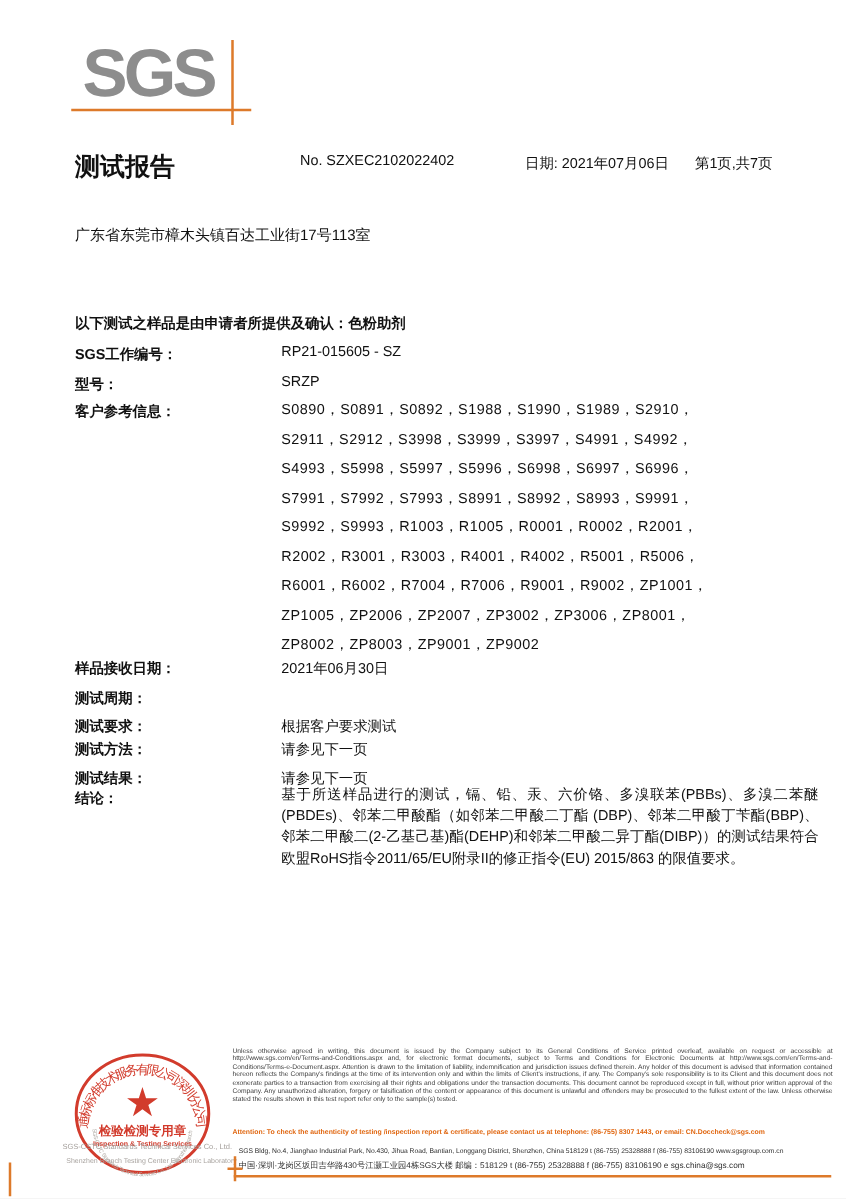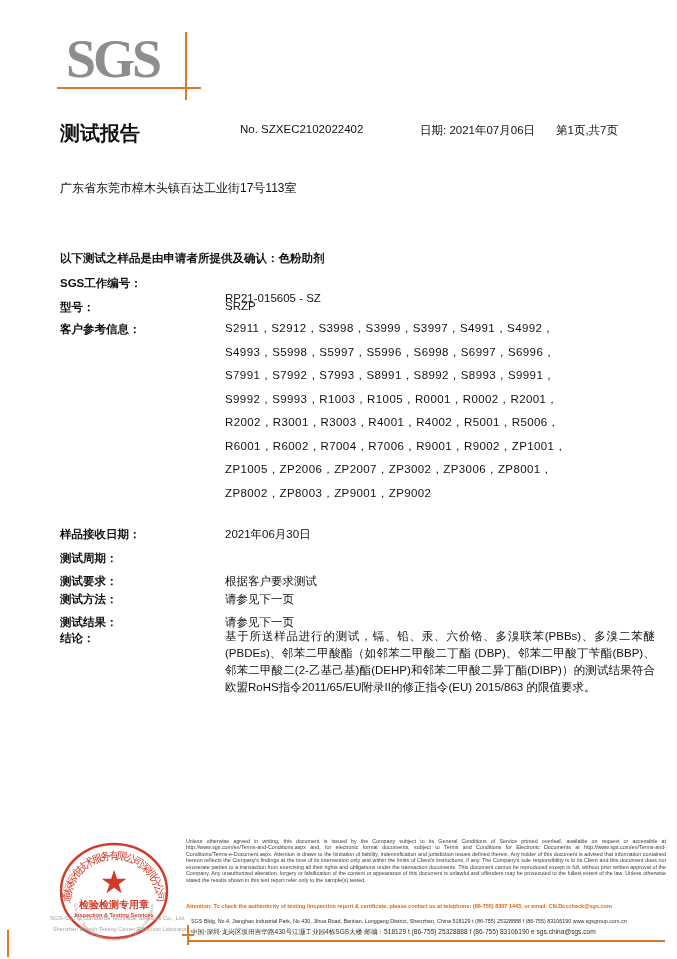--- a/index.html
+++ b/index.html
@@ -29,41 +29,42 @@
   .member{font-size:8.5px;color:#222;}
   .stamp-sub{font-size:6px;color:#a49f9b;white-space:nowrap;}
   .stamp-sub2{font-size:5.6px;color:#aaa5a1;white-space:nowrap;}
   .orange{background:#dd7a2a;}
 </style>
 </head>
 <body>
 
 <div class="page">
 
-  <div class="abs logo" style="left:66px;top:32px;font-family:Liberation Serif, serif;">SGS</div>
+  <div class="abs logo" style="left:66px;top:32px;">SGS</div>
   <div class="abs logo-hline" style="left:57px;top:87px;width:144px;"></div>
   <div class="abs logo-vline" style="left:185px;top:32px;height:68px;"></div>
 
   <div class="abs doc-title" style="left:60px;top:120px;">测试报告</div>
   <div class="abs hdr-txt" style="left:240px;top:123px;">No. SZXEC2102022402</div>
   <div class="abs hdr-txt" style="left:420px;top:123px;">日期: 2021年07月06日</div>
   <div class="abs hdr-txt" style="left:556px;top:123px;">第1页,共7页</div>
 
   <div class="abs company" style="left:60px;top:180px;">广东省东莞市樟木头镇百达工业街17号113室</div>
 
   <div class="abs lbl" style="left:60px;top:251px;">以下测试之样品是由申请者所提供及确认：色粉助剂</div>
 
   <div class="abs lbl" style="left:60px;top:276px;">SGS工作编号：</div>
-  <div class="abs val" style="left:225px;top:276px;margin-top:16px;">RP21-015605 - SZ</div>
+  <div class="abs val" style="left:225px;top:276px;">RP21-015605 - SZ</div>
 
   <div class="abs lbl" style="left:60px;top:300px;">型号：</div>
   <div class="abs val" style="left:225px;top:300px;">SRZP</div>
 
   <div class="abs lbl" style="left:60px;top:322px;">客户参考信息：</div>
   <div class="abs codes" style="left:225px;top:317px;">
+    <div>S0890，S0891，S0892，S1988，S1990，S1989，S2910，</div>
     <div>S2911，S2912，S3998，S3999，S3997，S4991，S4992，</div>
     <div>S4993，S5998，S5997，S5996，S6998，S6997，S6996，</div>
     <div>S7991，S7992，S7993，S8991，S8992，S8993，S9991，</div>
     <div>S9992，S9993，R1003，R1005，R0001，R0002，R2001，</div>
     <div>R2002，R3001，R3003，R4001，R4002，R5001，R5006，</div>
     <div>R6001，R6002，R7004，R7006，R9001，R9002，ZP1001，</div>
     <div>ZP1005，ZP2006，ZP2007，ZP3002，ZP3006，ZP8001，</div>
     <div>ZP8002，ZP8003，ZP9001，ZP9002</div>
   </div>
 

